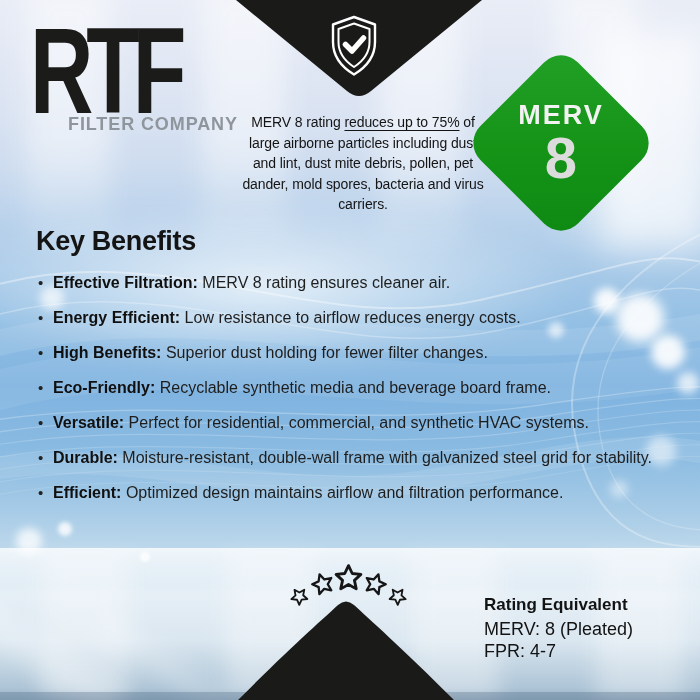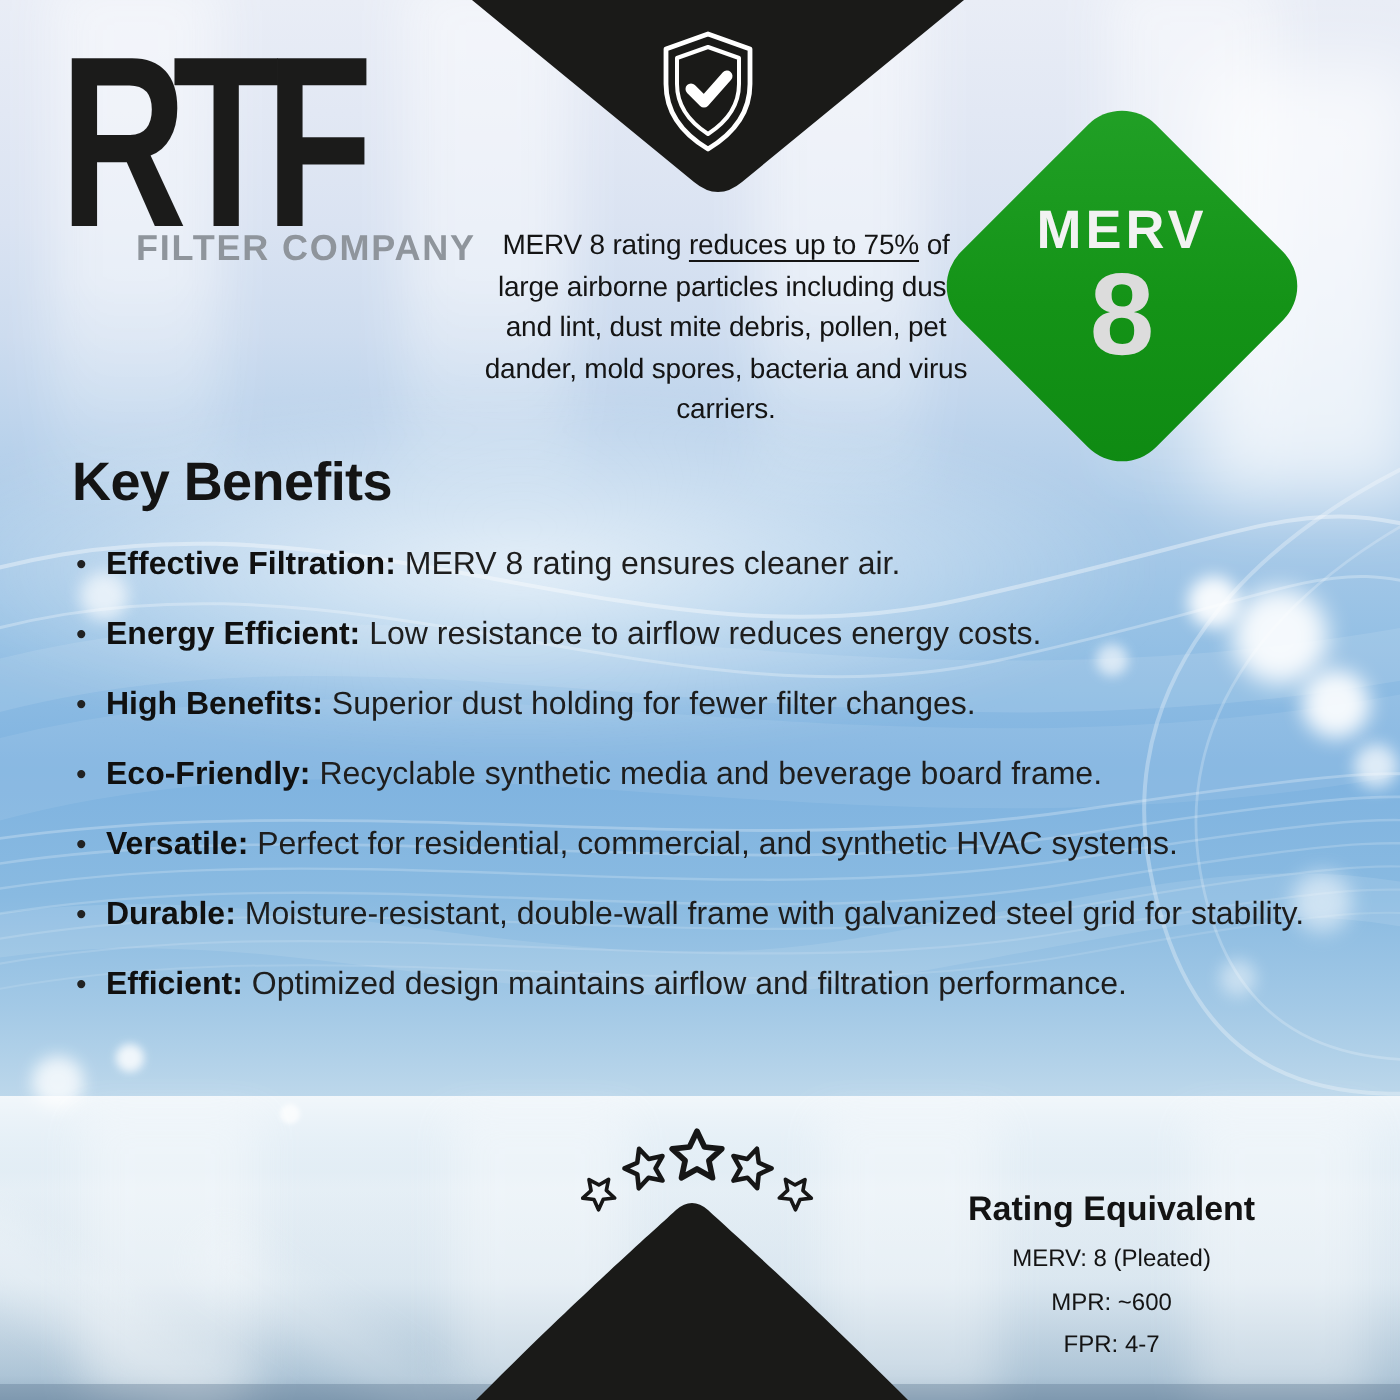--- a/index.html
+++ b/index.html
@@ -80,21 +80,21 @@
   .stars{left:289px;top:562px;width:120px;height:50px;}
   .star{position:absolute;color:#161616;}
   .star svg{display:block;}
   .s1{left:0;top:24px;transform:rotate(-36deg);}
   .s2{left:21px;top:9px;transform:rotate(-18deg);}
   .s3{left:44px;top:0;}
   .s4{left:74px;top:9px;transform:rotate(18deg);}
   .s5{left:99px;top:24px;transform:rotate(36deg);}
   .rating{left:484px;top:595px;color:#131313;}
   .rating-title{font-size:17px;font-weight:bold;margin:0 0 4px 0;}
-  .rating-row{font-size:12px;line-height:21.5px;text-align:center;}
+  .rating-row{font-size:18px;line-height:21.5px;}
   .bottom-edge{left:0;right:0;bottom:0;height:8px;background:rgba(90,115,140,.35);}
 </style>
 </head>
 <body>
 
 <div class="canvas">
 
   <div class="layer panes-top"></div>
   <div class="layer pane-glow"></div>
   <div class="layer haze"></div>
@@ -204,17 +204,16 @@
     <span class="star s5">
         <svg width="20" height="20">
           <use href="#star-sym"></use>
         </svg>
       </span>
   </div>
 
   <div class="layer rating">
     <h3 class="rating-title">Rating Equivalent</h3>
     <div class="rating-row">MERV: 8 (Pleated)</div>
-    <div class="rating-row">MPR: ~600</div>
     <div class="rating-row">FPR: 4-7</div>
   </div>
 
 </div>
 
 </body></html>

